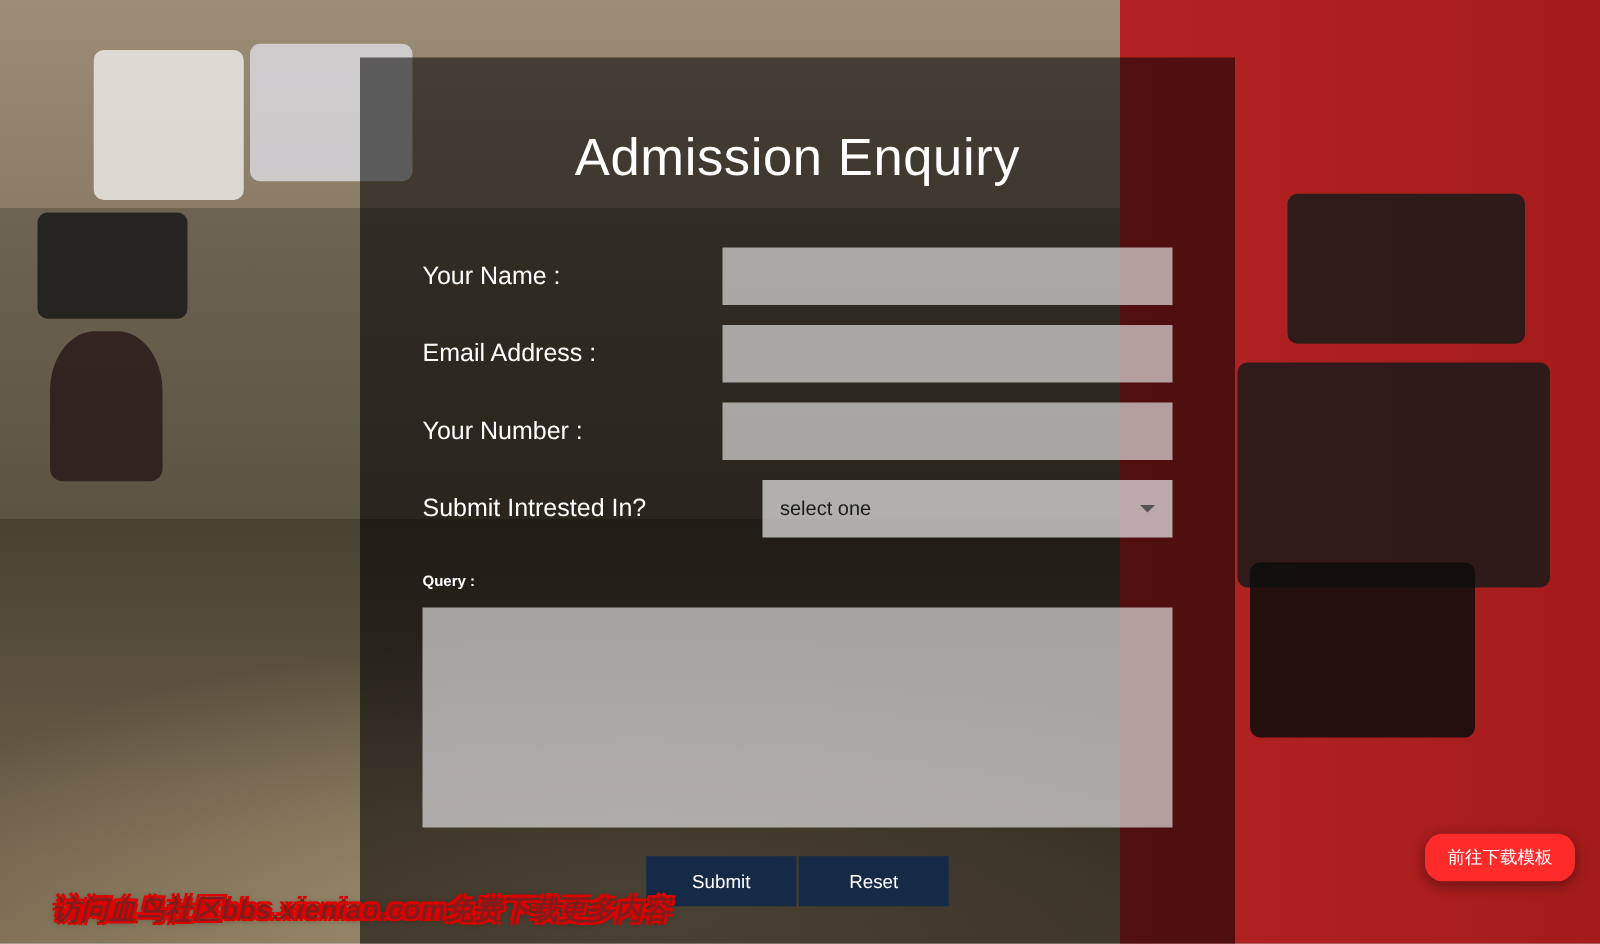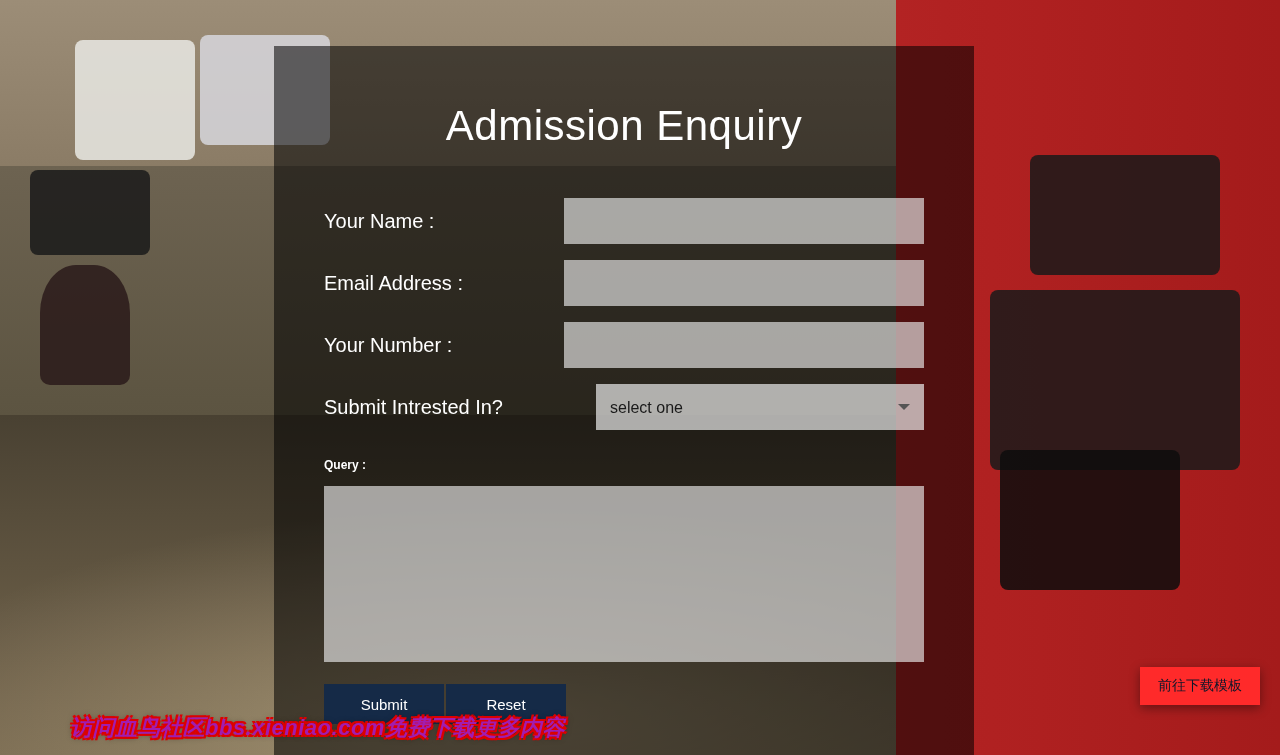--- a/index.html
+++ b/index.html
@@ -23,21 +23,21 @@
   .b1 { left:30px;  top:170px; width:120px; height:85px; }
   .b2 { left:40px;  top:265px; width:90px;  height:120px; background:#2a1a1a; border-radius:40% 40% 10px 10px; }
   .b3 { right:60px; top:155px; width:190px; height:120px; }
   .b4 { right:40px; top:290px; width:250px; height:180px; }
   .b5 { right:100px;top:450px; width:180px; height:140px; background:#0d0d0d; }
   .b6 { left:200px; top:35px;  width:130px; height:110px; background:#d7d7dd; } 
   .b7 { left:75px;  top:40px;  width:120px; height:120px; background:#e9e9e4; } 
 
   
   .card {
-    position:absolute; left:274px; top:46px; width:700px; height:709px;
+    position:absolute; left:288px; top:46px; width:700px; height:709px;
     background:rgba(0,0,0,.55);
     padding:56px 50px 30px;
     color:#fff;
   }
   .card h1 {
     text-align:center; font-size:42px; font-weight:400; letter-spacing:.5px;
     margin-bottom:48px;
     font-family: "Trebuchet MS", "Segoe UI", sans-serif;
   }
   .row { display:flex; align-items:center; margin-bottom:16px; }
@@ -61,39 +61,39 @@
     content:""; position:absolute; right:14px; top:50%; transform:translateY(-50%);
     border:6px solid transparent; border-top-color:#555; margin-top:3px;
     pointer-events:none;
   }
   .query-label { font-size:12px; font-weight:600; margin:28px 0 14px; display:block; }
   textarea {
     width:600px; height:176px; border:none;
     background:rgba(235,235,235,.65);
     padding:10px; font-size:15px; resize:none;
   }
-  .btn-row { display:flex; gap:2px; justify-content:flex-start; margin-top:18px; }
+  .btn-row { display:flex; gap:2px; justify-content:center; margin-top:18px; }
   .btn {
     width:120px; height:40px; border:none; cursor:pointer;
     background:#152a47; color:#fff; font-size:15px;
   }
 
   
   .dl-btn {
     position:absolute; right:20px; bottom:50px;
-    width:120px; height:38px; border:none; border-radius:0;
-    background:#ff2a2a; color:#0f172a; font-size:14px; cursor:pointer;
+    width:120px; height:38px; border:none; border-radius:14px;
+    background:#ff2a2a; color:#ffffff; font-size:14px; cursor:pointer;
     box-shadow:0 3px 10px rgba(0,0,0,.4);
   }
 
   
   .watermark {
-    position:absolute; left:70px; bottom:12px;
+    position:absolute; left:42px; bottom:12px;
     font-size:22px; font-weight:900; font-style:italic;
-    color:#a21caf;
+    color:#7f1d1d;
     text-shadow:
       -2px -2px 0 #d00, 2px -2px 0 #d00, -2px 2px 0 #d00, 2px 2px 0 #d00,
       0 0 6px rgba(0,0,0,.6);
     letter-spacing:.5px;
   }
 </style>
 </head>
 <body>
 
 <div class="bg"></div>

